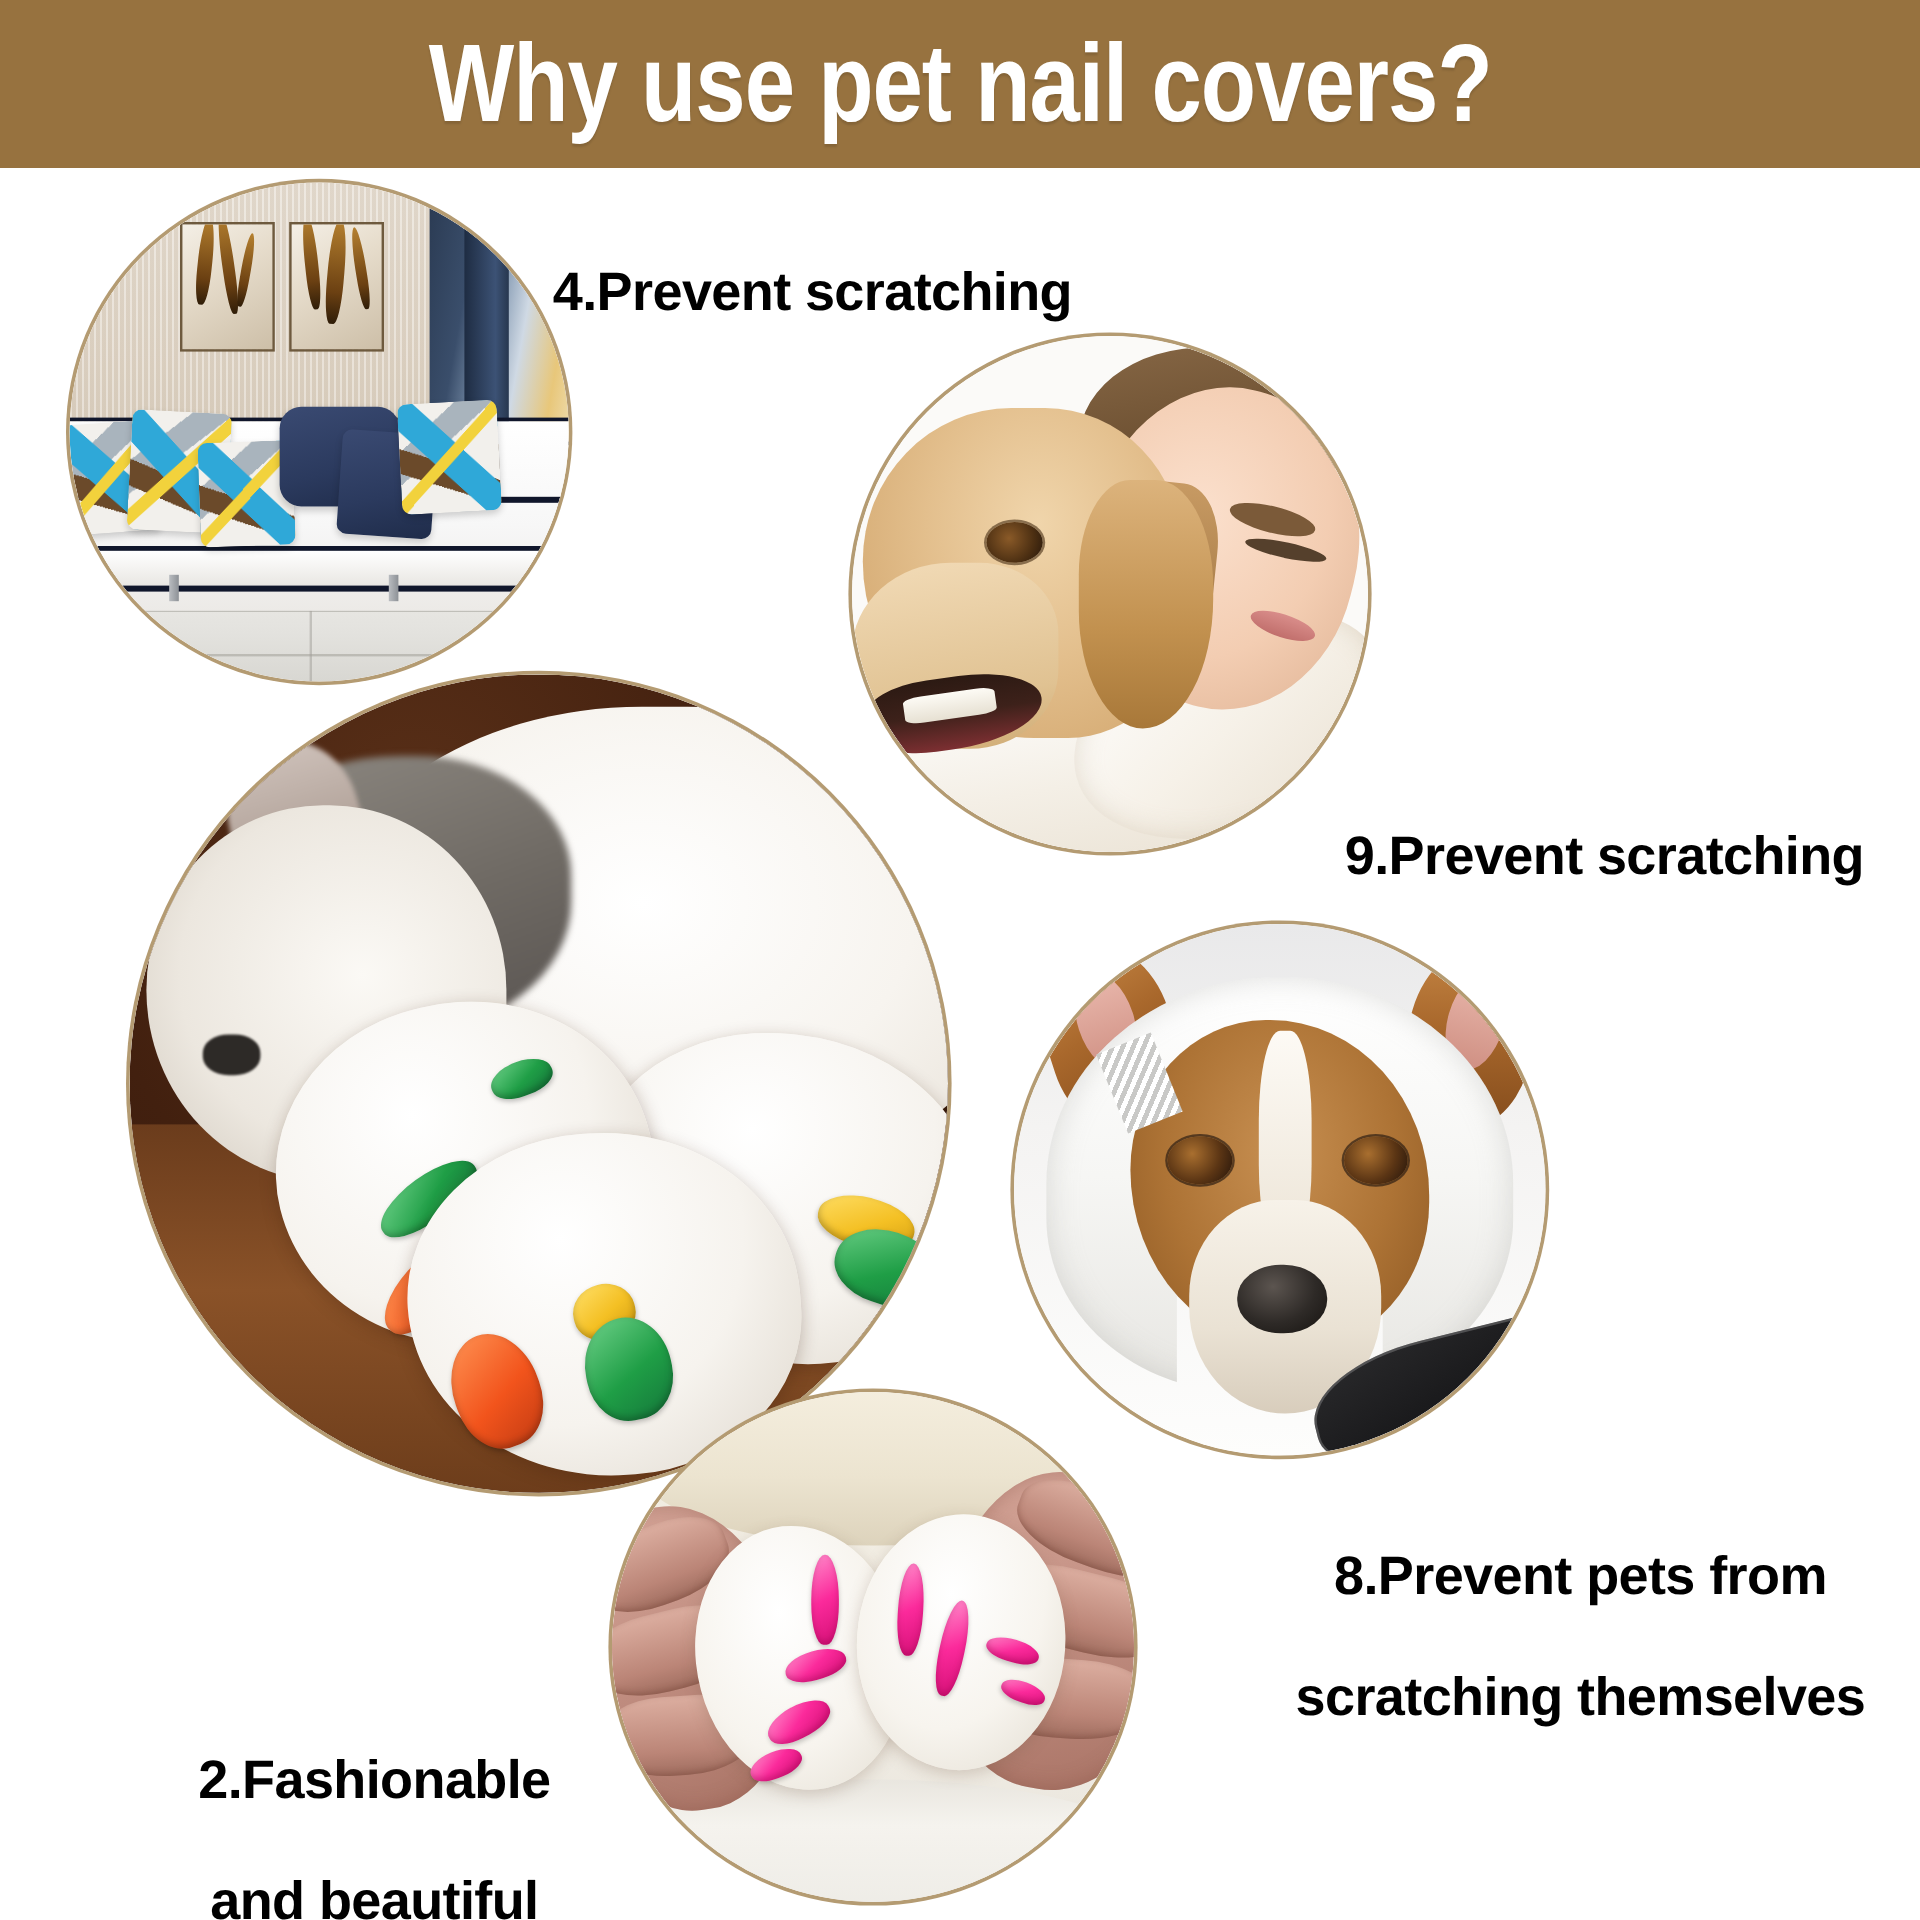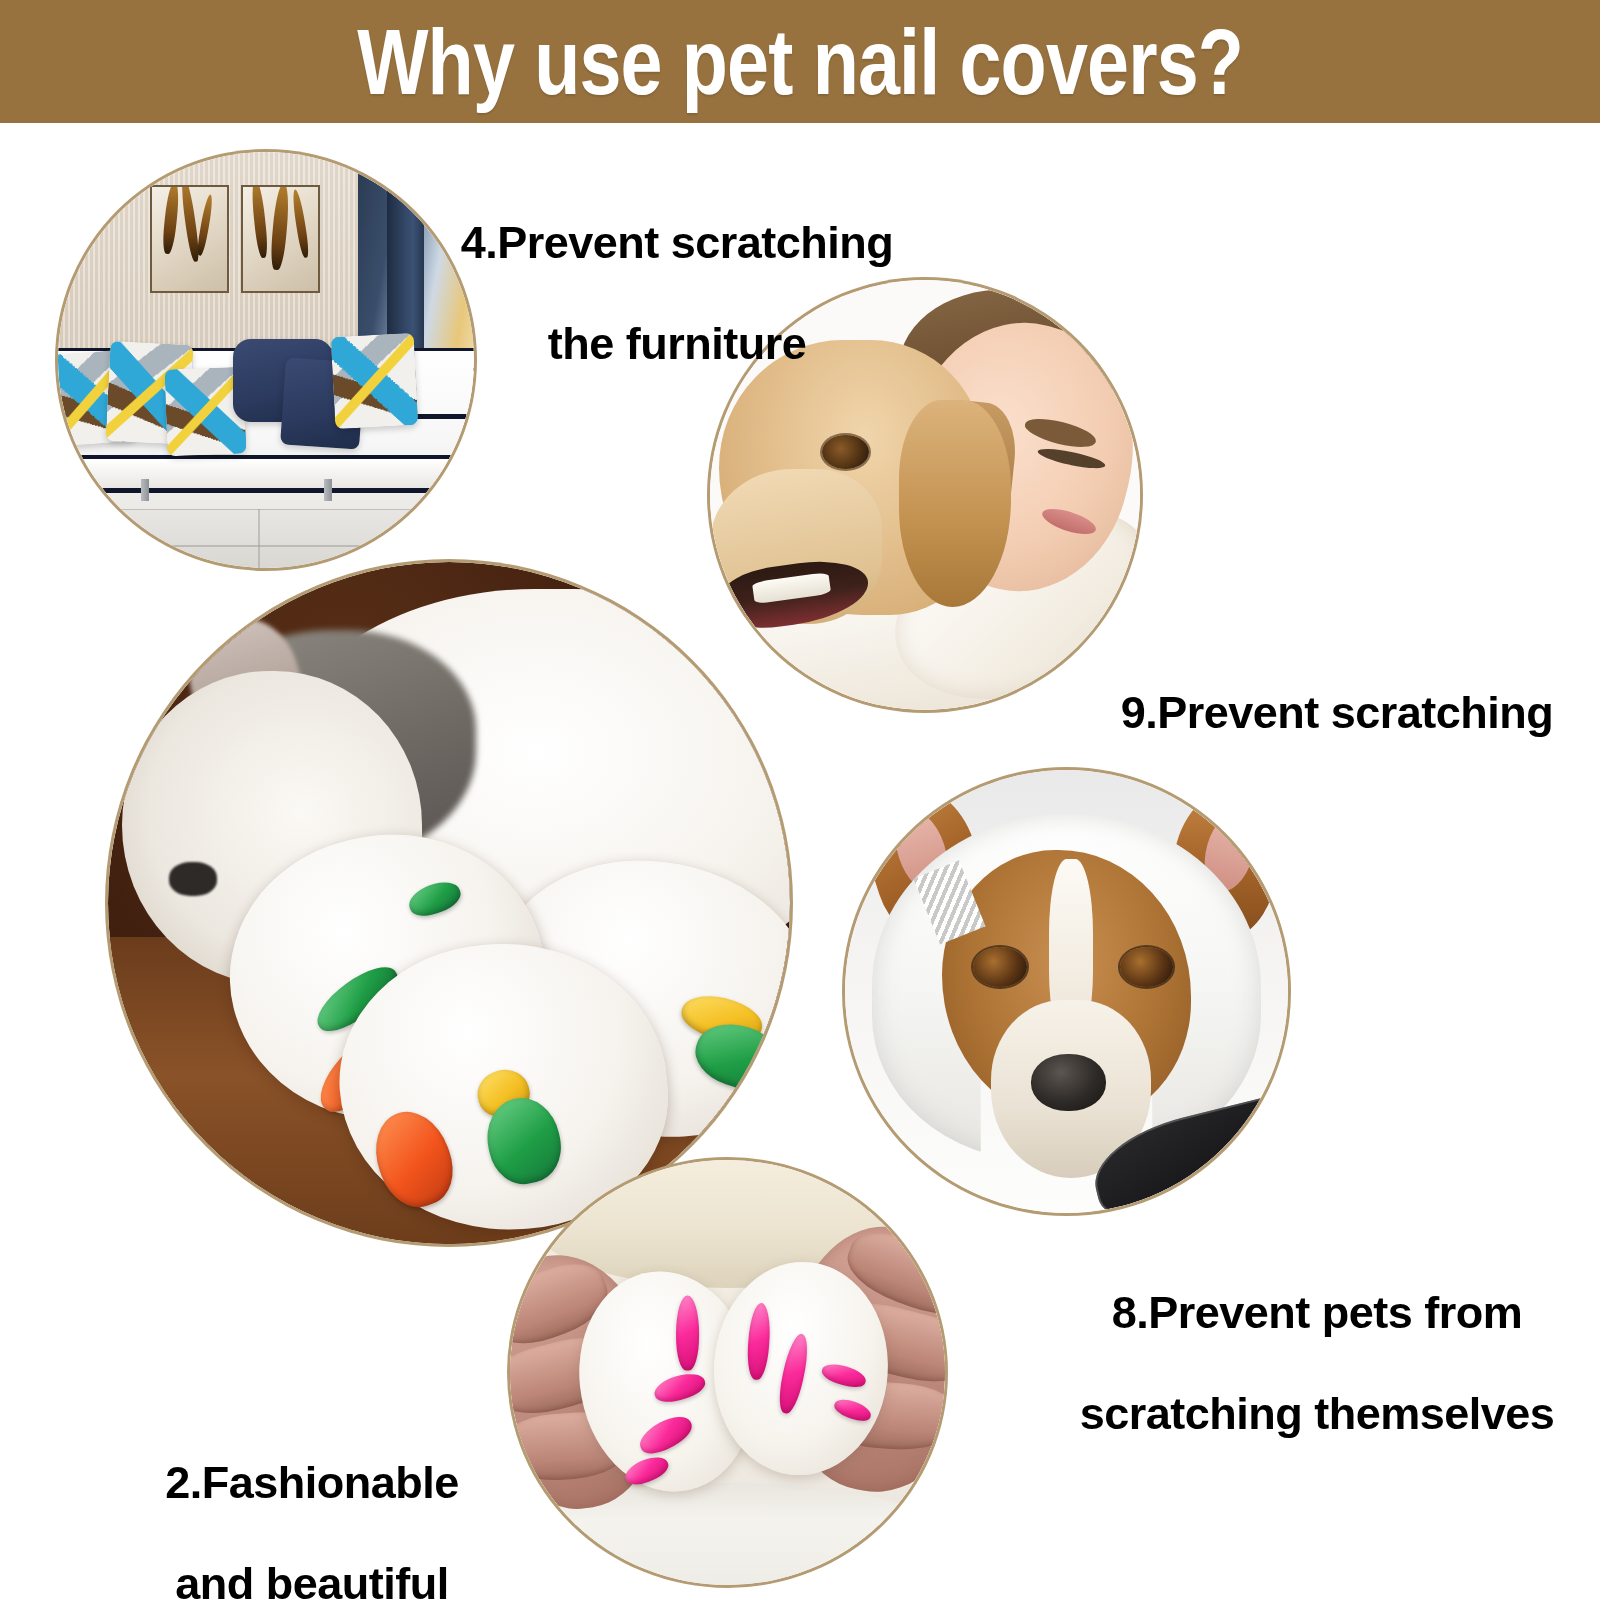--- a/index.html
+++ b/index.html
@@ -13,21 +13,21 @@
     position: relative;
     overflow: hidden;
     font-family: "Liberation Sans", sans-serif;
   }
 
   
   #header-banner {
     position: absolute;
     left: 0; top: 0;
     width: 1600px;
-    height: 123px;
+    height: 140px;
     background: #97723f;
     display: flex;
     align-items: center;
     justify-content: center;
   }
   #header-title {
     color: #ffffff;
     font-family: "Liberation Sans Narrow", "Liberation Sans", sans-serif;
     font-size: 92px;
     font-weight: 700;
@@ -544,21 +544,20 @@
       <div class="nail-pink" style="position:absolute;left:18%;top:22%;width:12%;height:36%;transform:rotate(-4deg);"></div>
       <div class="nail-pink" style="position:absolute;left:40%;top:34%;width:12%;height:38%;transform:rotate(4deg);"></div>
       <div class="nail-pink" style="position:absolute;left:62%;top:46%;width:26%;height:9%;transform:rotate(8deg);"></div>
       <div class="nail-pink" style="position:absolute;left:72%;top:62%;width:22%;height:8%;transform:rotate(12deg);"></div>
     </div>
   </div>
 </div>
 
 <div class="caption" id="caption-1">
   <span>4.Prevent scratching</span><br>
-  <span>the furniture</span>
 </div>
 
 <div class="caption" id="caption-2">
   <span>9.Prevent scratching</span><br>
 </div>
 
 <div class="caption" id="caption-3">
   <span>8.Prevent pets from</span><br>
   <span>scratching themselves</span>
 </div>

